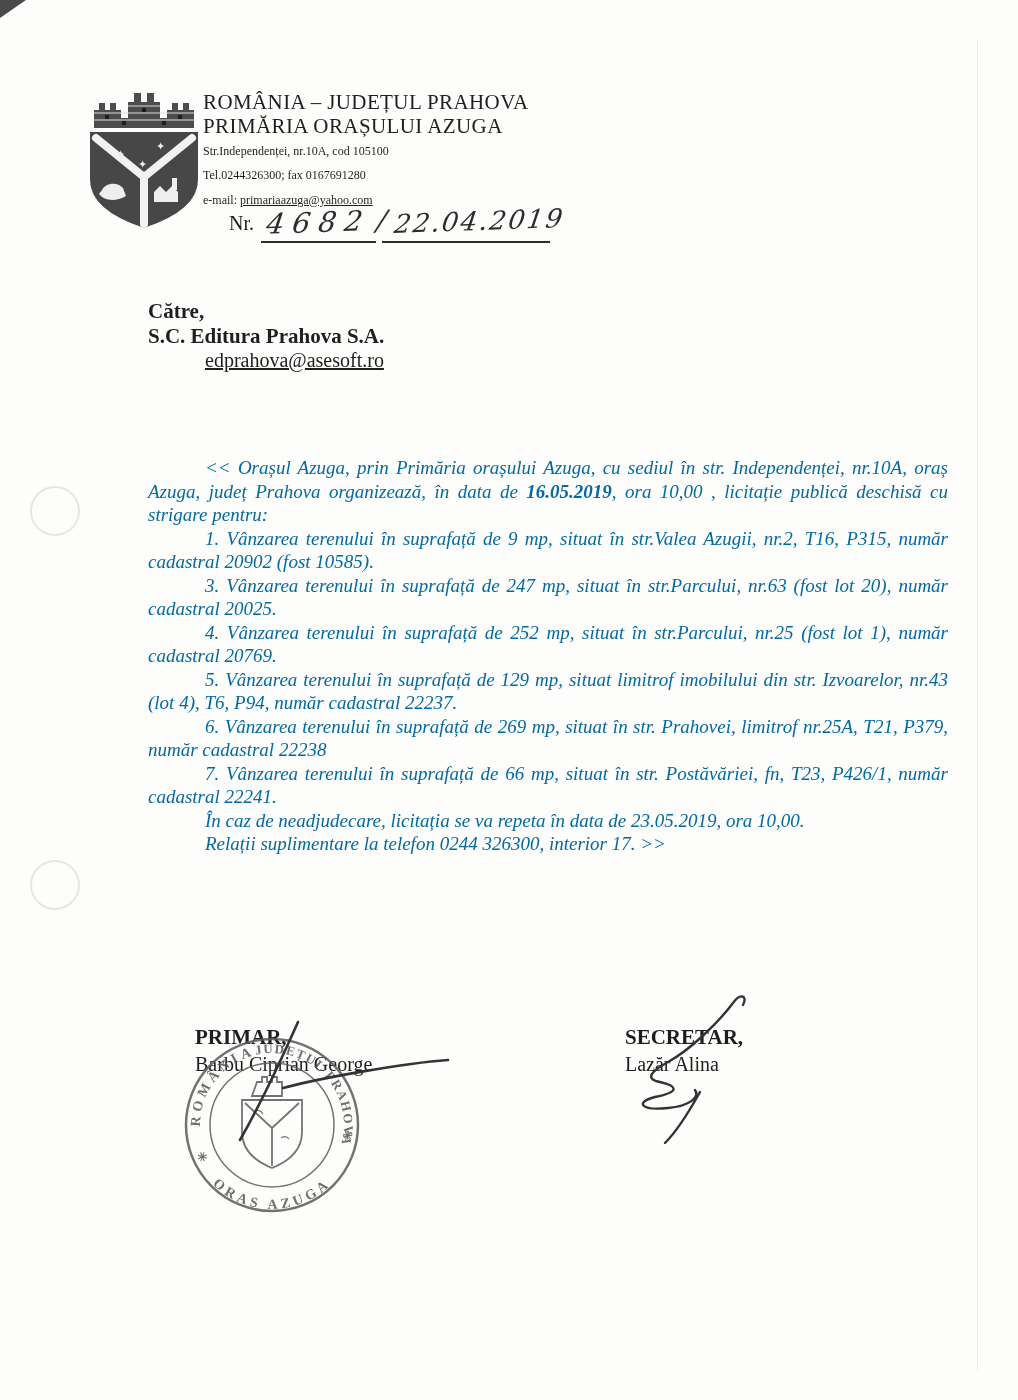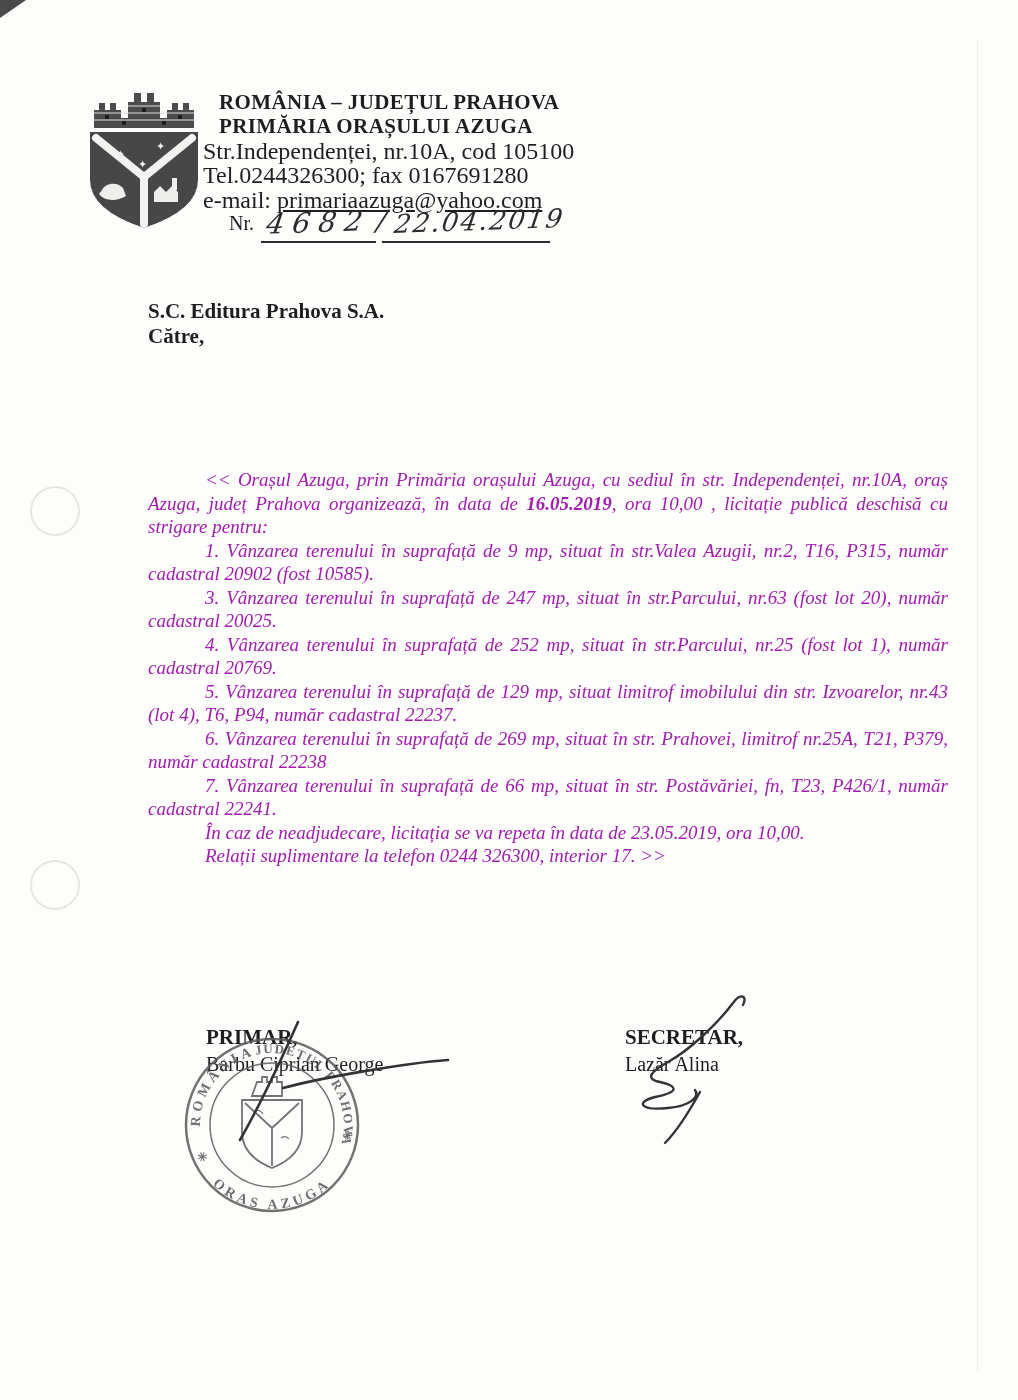--- a/index.html
+++ b/index.html
@@ -26,22 +26,22 @@
   }
   .hole-1 { left: 30px; top: 486px; }
   .hole-2 { left: 30px; top: 860px; }
   .scan-line {
     position: absolute; left: 977px; top: 40px; width: 1px; height: 1330px;
     background: rgba(90,90,90,.10);
   }
 
   
   .letterhead { position: absolute; left: 203px; top: 90px; width: 560px; }
-  .lh-line { line-height: 24.4px; font-size: 24px; white-space: nowrap; }
-  .lh-bold  { font-weight: bold; font-size: 21px; letter-spacing: .4px; margin-left: 16px; }
+  .lh-line { line-height: 24.4px; font-size: 12px; white-space: nowrap; }
+  .lh-bold  { font-weight: normal; font-size: 21px; letter-spacing: .4px; }
   .lh-email-link { text-decoration: underline; margin-top: 8px; }
   .logo { position: absolute; left: 88px; top: 88px; }
 
   .reg-line { position: relative; height: 34px; font-size: 20px; margin-left: 26px; }
   .hand {
     font-family: "DejaVu Serif", serif;
     font-style: italic;
     color: #2c2c2c;
     position: absolute;
     transform: skewX(-10deg) rotate(-2deg);
@@ -55,30 +55,30 @@
 
   
   .recipient { position: absolute; left: 148px; top: 299px; font-size: 20px; }
   .rc-line { line-height: 24.6px; white-space: nowrap; }
   .rc-bold { font-weight: bold; font-size: 21px; }
   .rc-indent { padding-left: 57px; }
   .u { text-decoration: underline; }
 
   
   .doc-body {
-    position: absolute; left: 148px; top: 468px; width: 800px;
+    position: absolute; left: 148px; top: 456px; width: 800px;
     font-style: italic; font-size: 19px; line-height: 23.5px;
-    text-align: justify; color: #a21caf;
+    text-align: justify; color: #0369a1;
   }
   .doc-body p { margin: 0; text-indent: 57px; }
   .doc-body b { font-weight: bold; }
 
   
   .sig-block { position: absolute; font-size: 20px; }
-  .sig-primar   { left: 206px; top: 1024px; }
+  .sig-primar   { left: 195px; top: 1024px; }
   .sig-secretar { left: 625px; top: 1024px; }
   .sig-title { font-weight: bold; font-size: 21px; line-height: 27px; }
   .sig-name  { line-height: 27px; }
 
   .overlay { position: absolute; pointer-events: none; }
 </style>
 </head>
 <body>
 
 <div class="page">
@@ -135,22 +135,23 @@
       <span>Nr.</span>
       <span class="hand hw-nr">4682</span>
       <span class="hand hw-slash">/</span>
       <span class="hand hw-date">22.04.2019</span>
       <span class="u-seg u-1"></span>
       <span class="u-seg u-2"></span>
     </div>
   </div>
 
   <div class="recipient">
+    <div class="rc-line rc-bold">Către,</div>
     <div class="rc-line rc-bold">S.C. Editura Prahova  S.A.</div>
-    <div class="rc-line rc-bold">Către,</div>
+    <div class="rc-line rc-indent"><span class="u">edprahova@asesoft.ro</span></div>
   </div>
 
   <div class="doc-body">
     <p><span>&lt;&lt; Orașul Azuga, prin Primăria orașului Azuga, cu sediul în str. Independenței, nr.10A, oraș Azuga, județ Prahova organizează, în data de </span><b>16.05.2019</b><span>, ora 10,00 , licitație publică deschisă cu strigare pentru:</span></p>
     <p>1. Vânzarea terenului în suprafață de 9 mp, situat în str.Valea Azugii, nr.2, T16, P315, număr cadastral 20902 (fost 10585).</p>
     <p>3. Vânzarea terenului în suprafață de 247 mp, situat în str.Parcului, nr.63 (fost lot 20), număr cadastral 20025.</p>
     <p>4. Vânzarea terenului în suprafață de 252 mp, situat în str.Parcului, nr.25 (fost lot 1), număr cadastral 20769.</p>
     <p>5. Vânzarea terenului în suprafață de 129 mp, situat limitrof imobilului din str. Izvoarelor, nr.43 (lot 4), T6, P94, număr cadastral 22237.</p>
     <p>6. Vânzarea terenului în suprafață de 269 mp, situat în str. Prahovei, limitrof nr.25A, T21, P379, număr cadastral 22238</p>
     <p>7. Vânzarea terenului în suprafață de 66 mp, situat în str. Postăvăriei, fn, T23, P426/1, număr cadastral 22241.</p>

